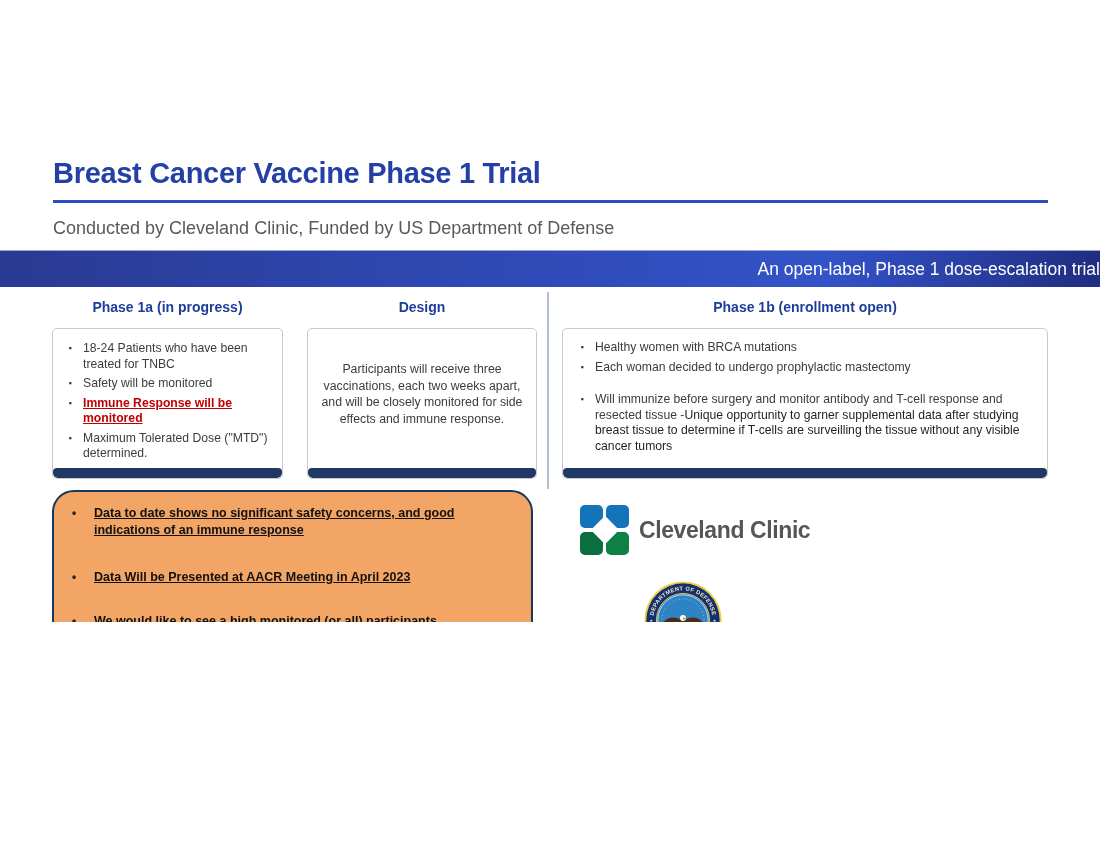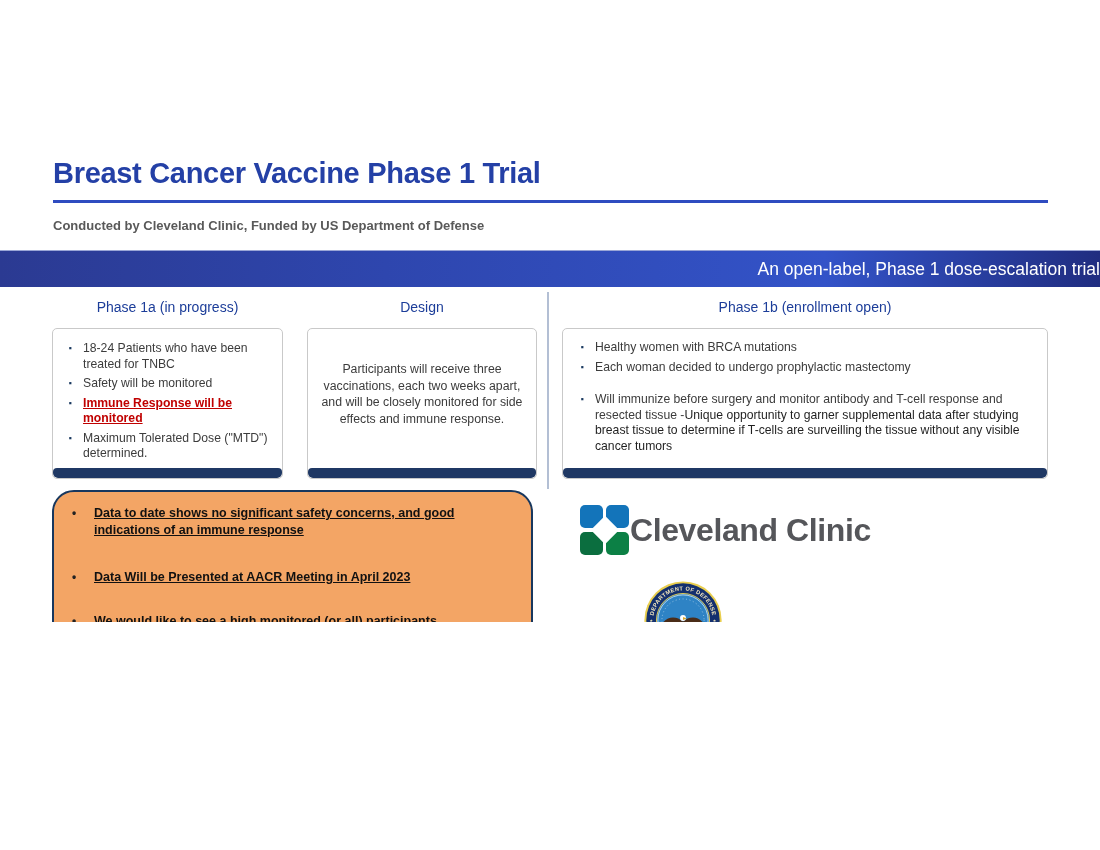--- a/index.html
+++ b/index.html
@@ -2,30 +2,30 @@
 <html><head>
 <meta charset="utf-8">
 <style>
   * { margin:0; padding:0; box-sizing:border-box; }
   body { background:#ffffff; font-family:"Liberation Sans", sans-serif; }
   #canvas { position:relative; width:1100px; height:622px; background:#ffffff; overflow:hidden; }
 
   
   .slide-title { position:absolute; left:53px; top:157px; font-size:29px; font-weight:bold; color:#2440a6; letter-spacing:-0.3px; }
   .title-rule { position:absolute; left:53px; top:200px; width:995px; height:3px; background:#2f4cc0; }
-  .subtitle { position:absolute; left:53px; top:218px; font-size:13px; font-weight:bold; color:#595959; }
+  .subtitle { position:absolute; left:53px; top:218px; font-size:18px; font-weight:normal; color:#595959; }
 
   
   .banner { position:absolute; left:0; top:250px; width:1100px; height:37px;
     background:linear-gradient(90deg,#2b3a92 0%, #2e46ae 35%, #3353c8 75%, #202d80 100%);
     border-top:1px solid #9aa6d6; }
   .banner-text { width:100%; text-align:right; line-height:36px; color:#ffffff; font-size:17.5px; font-weight:500; }
 
   
-  .col-header { position:absolute; top:299px; font-size:14px; font-weight:normal; color:#1c3d99; text-align:center; }
+  .col-header { position:absolute; top:299px; font-size:14px; font-weight:bold; color:#1c3d99; text-align:center; }
   .h1a { left:52px; width:231px; }
   .hds { left:307px; width:230px; }
   .h1b { left:562px; width:486px; }
 
   .col-divider { position:absolute; left:547px; top:292px; width:2px; height:197px; background:#b3bfd4; }
 
   
   .info-box { position:absolute; top:328px; height:151px; background:#ffffff; border:1px solid #c9c9c9; border-radius:5px; overflow:hidden; }
   .box-1a { left:52px; width:231px; }
   .box-ds { left:307px; width:230px; }
@@ -55,21 +55,21 @@
 
   
   .cc-block { position:absolute; left:580px; top:505px; display:flex; align-items:center; }
   .cc-mark { position:relative; width:50px; height:50px; flex:0 0 50px; }
   .cc-sq { position:absolute; width:23px; height:23px; border-radius:5px; }
   .cc-tl { left:0; top:0; background:#1374ba; }
   .cc-tr { left:26px; top:0; background:#1374ba; }
   .cc-bl { left:0; top:27px; background:#0b6e3f; }
   .cc-br { left:26px; top:27px; background:#0c8045; }
   .cc-diamond { position:absolute; left:15px; top:15px; width:20px; height:20px; background:#ffffff; transform:rotate(45deg); }
-  .cc-name { margin-left:0; font-size:32px; font-weight:bold; color:#55565a; letter-spacing:-0.4px; }
+  .cc-name { margin-left:9px; font-size:23px; font-weight:bold; color:#55565a; letter-spacing:-0.4px; }
 
   
   .dod-seal { position:absolute; left:644px; top:581px; width:78px; height:78px; }
   .dod-label { position:absolute; left:732px; top:608px; font-size:19.5px; font-weight:bold; color:#1c46a8; }
 
   
   .anixa-block { position:absolute; left:52px; top:688px;text-align:right; }
   .anixa-row { display:flex; align-items:flex-end; }
   .anixa-name { margin-left:4px; font-size:25px; font-weight:bold; color:#232d44; letter-spacing:0.5px; line-height:26px; }
   .anixa-ticker { margin-left:36px; margin-top:2px; font-size:6.5px; font-weight:bold; color:#77787b; letter-spacing:1px; }

